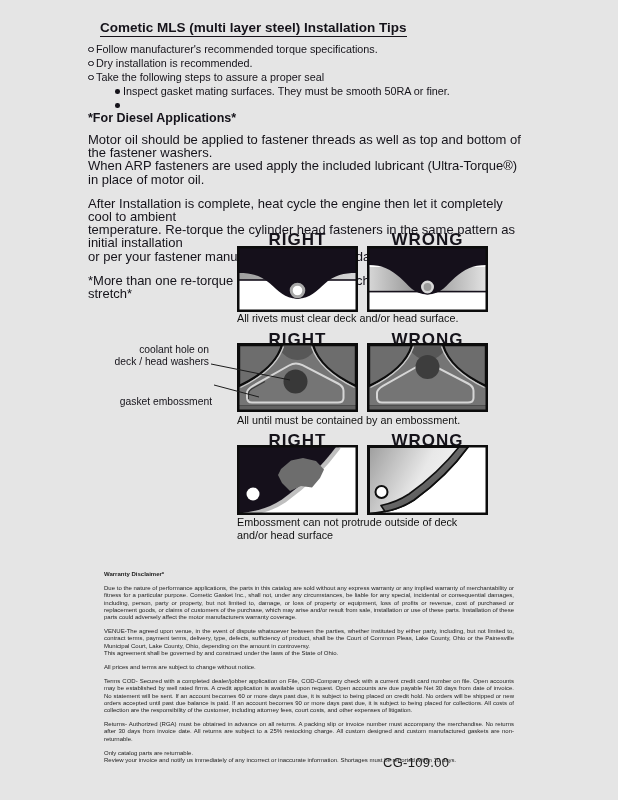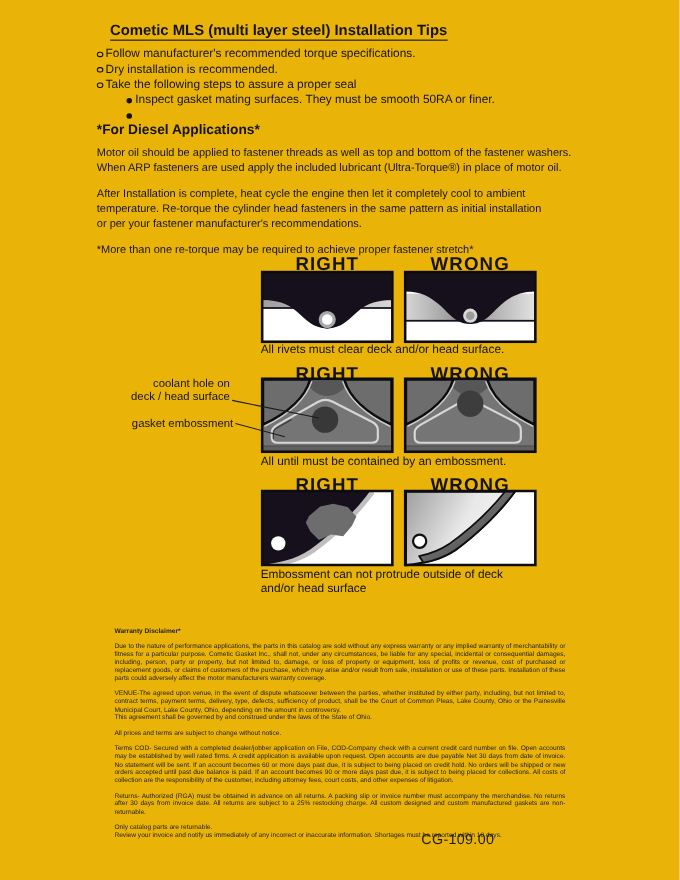--- a/index.html
+++ b/index.html
@@ -1,30 +1,30 @@
 <!DOCTYPE html>
 <html><head>
 <meta charset="utf-8">
 <style>
   html,body{margin:0;padding:0;background:#ffffff;}
   .page{
-    position:relative;width:618px;height:800px;background:#eab308;overflow:hidden;
+    position:relative;width:618px;height:800px;background:#e5e5e5;overflow:hidden;
     font-family:"Liberation Sans",sans-serif;color:#15131a;
   }
   
   .main{position:absolute;left:0;top:20px;width:618px;padding-left:88px;box-sizing:border-box;}
   .title{margin:0 0 0 12px;font-size:13.5px;font-weight:bold;}
   .title span{border-bottom:1.6px solid #15131a;padding-bottom:1px;}
   .tips{list-style:none;margin:7px 0 0 0;padding:0;font-size:10.8px;line-height:14px;}
   .tips li{position:relative;padding-left:8px;}
   .tips li.sub{margin-left:27px;}
   .marker-o{position:absolute;left:0;top:4.5px;width:3.6px;height:3.6px;border:1px solid #15131a;border-radius:50%;}
   .marker-f{position:absolute;left:0;top:5px;width:4.6px;height:4.6px;background:#15131a;border-radius:50%;}
   .diesel-h{margin:13px 0 0 0;font-size:12.5px;font-weight:bold;}
-  .para{margin:8px 4px 0 0;font-size:10px;line-height:13.2px;white-space:pre-line;width:440px;}
+  .para{margin:8px 4px 0 0;font-size:13px;line-height:13.2px;white-space:pre-line;width:440px;}
   .para.gap{margin-top:11px;}
   
   .figures{position:absolute;left:0;top:228px;width:618px;height:322px;}
   .fig-label{position:absolute;width:121px;text-align:center;font-size:17px;font-weight:600;letter-spacing:1px;color:#15131a;}
   .fig-box{position:absolute;width:121px;}
   .fig-box svg{display:block;}
   .fig-caption{position:absolute;font-size:10.8px;line-height:13px;color:#111;white-space:pre-line;}
   .ann{position:absolute;font-size:10.3px;line-height:11.8px;text-align:right;color:#15131a;}
   .leaders{position:absolute;left:0;top:0;pointer-events:none;}
   
@@ -98,23 +98,23 @@
       </svg>
     </div>
 
     <div class="fig-caption" style="left:237px;top:84px;">All rivets must clear deck and/or head surface.</div>
 
     <div class="fig-label" style="left:237px;top:102px;">RIGHT</div>
     <div class="fig-label" style="left:367px;top:102px;">WRONG</div>
 
     <div class="ann" style="top:116px;right:409px;">
       <span>coolant hole on</span><br>
-      <span>deck / head surface</span>
-    </div>
-    <div class="ann" style="top:152px;right:406px;">gasket embossment</div>
+      <span>deck / head washers</span>
+    </div>
+    <div class="ann" style="top:168px;right:406px;">gasket embossment</div>
 
     <div class="fig-box" style="left:237px;top:115px;">
       <svg width="121" height="69" viewBox="0 0 121 69">
         <rect x="1.25" y="1.25" width="118.5" height="66.5" fill="#757575"></rect>
         <path d="M38,2 C47,13 53,17 60.5,17 C68,17 74,13 83,2 Z" fill="#575757"></path>
         <path d="M2,2 H45 C41,16 29,30.5 2,43 Z" fill="#6d6d6d" stroke="#0d0d0d" stroke-width="2.4" stroke-linejoin="round"></path>
         <path d="M119,2 H76 C80,16 92,30.5 119,43 Z" fill="#6d6d6d" stroke="#0d0d0d" stroke-width="2.4" stroke-linejoin="round"></path>
         <path d="M46.5,3.5 C42,17 30,31.5 3.5,44.5" fill="none" stroke="#cacaca" stroke-width="1.3"></path>
         <path d="M74.5,3.5 C79,17 91,31.5 117.5,44.5" fill="none" stroke="#cacaca" stroke-width="1.3"></path>
         <rect x="2" y="62.5" width="117" height="4.5" fill="#616161"></rect>

